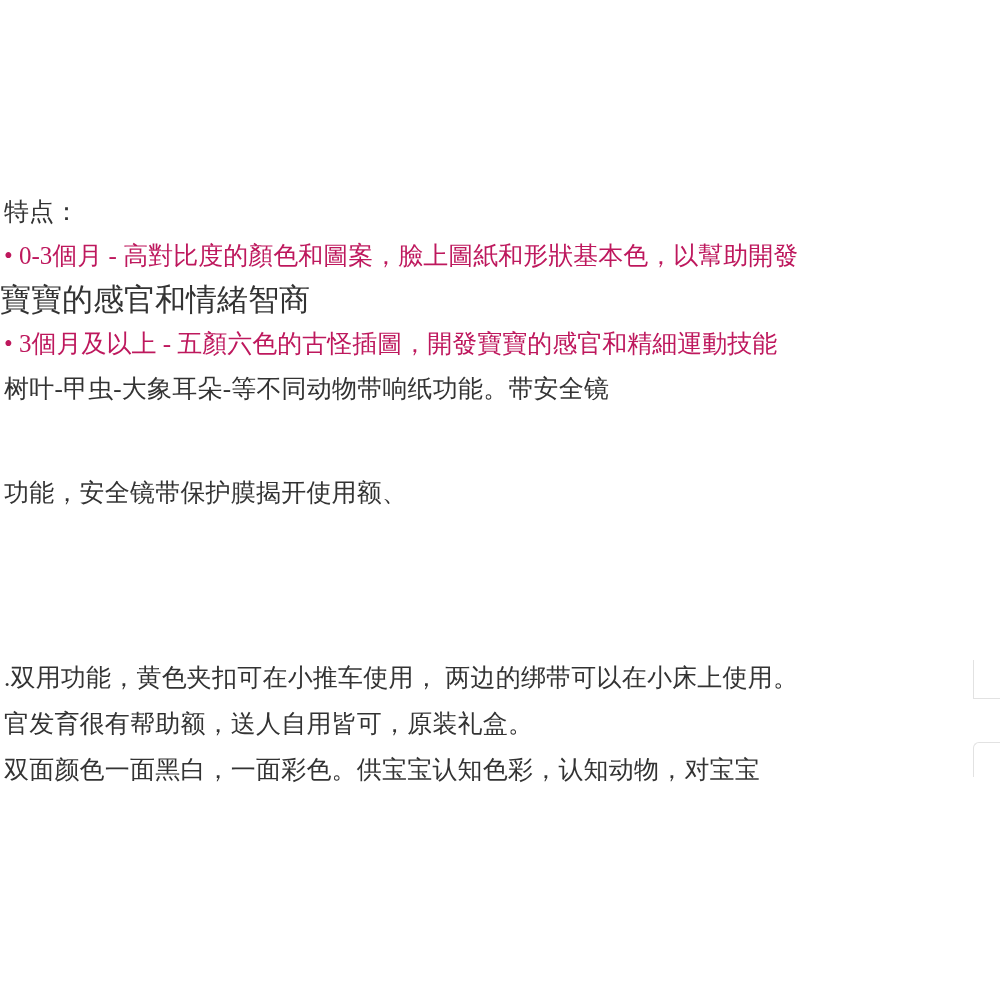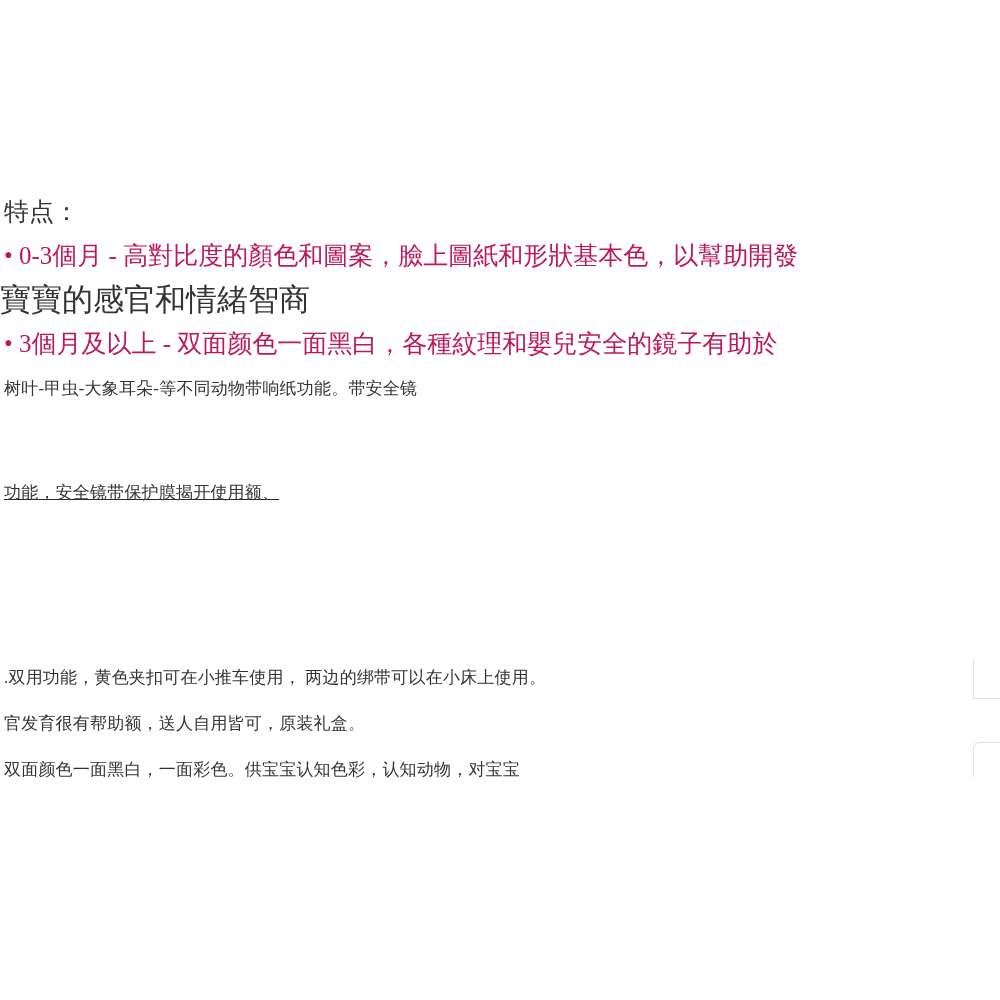--- a/index.html
+++ b/index.html
@@ -20,21 +20,21 @@
     height: 1000px;
     background: #ffffff;
   }
   .content {
     position: absolute;
     left: 0px;
     top: 190px;
     width: 872px;
   }
   .line {
-    font-size: 17px;
+    font-size: 25px;
     line-height: 45px;
     white-space: pre-wrap;
     padding-left: 4px;
     letter-spacing: 0.2px;
     color: #333333;
   }
   .heading {
     font-size: 25px;
     line-height: 44px;
     padding-left: 4px;
@@ -49,21 +49,20 @@
   .cont-line {
     font-size: 31px;
     line-height: 44px;
     color: #333333;
   }
   .block-2 {
     position: absolute;
     left: 0px;
     top: 470px;
     width: 1000px;
-    text-decoration: underline;
   }
   .block-3 {
     position: absolute;
     left: 0px;
     top: 655px;
     width: 828px;
   }
   .block-3 .line { line-height: 46px; }
   .artifact-top {
     position: absolute;
@@ -104,21 +103,21 @@
     <div class="heading">特点：</div>
 
     <div class="bullet-line">
       <span>•</span>
       <span>0-3個月 - 高對比度的顏色和圖案，臉上圖紙和形狀基本色，以幫助開發</span>
     </div>
     <div class="cont-line">寶寶的感官和情緒智商</div>
 
     <div class="bullet-line">
       <span>•</span>
-      <span>3個月及以上 - 双面颜色一面黑白，各種紋理和嬰兒安全的鏡子有助於</span>
+      <span>3個月及以上 - 五顏六色的古怪插圖，開發寶寶的感官和精細運動技能</span>
     </div>
 
     <div class="line">树叶-甲虫-大象耳朵-等不同动物带响纸功能。带安全镜</div>
   </div>
 
   <div class="block-2">
     <div class="line">功能，安全镜带保护膜揭开使用额、</div>
   </div>
 
   <div class="block-3">

